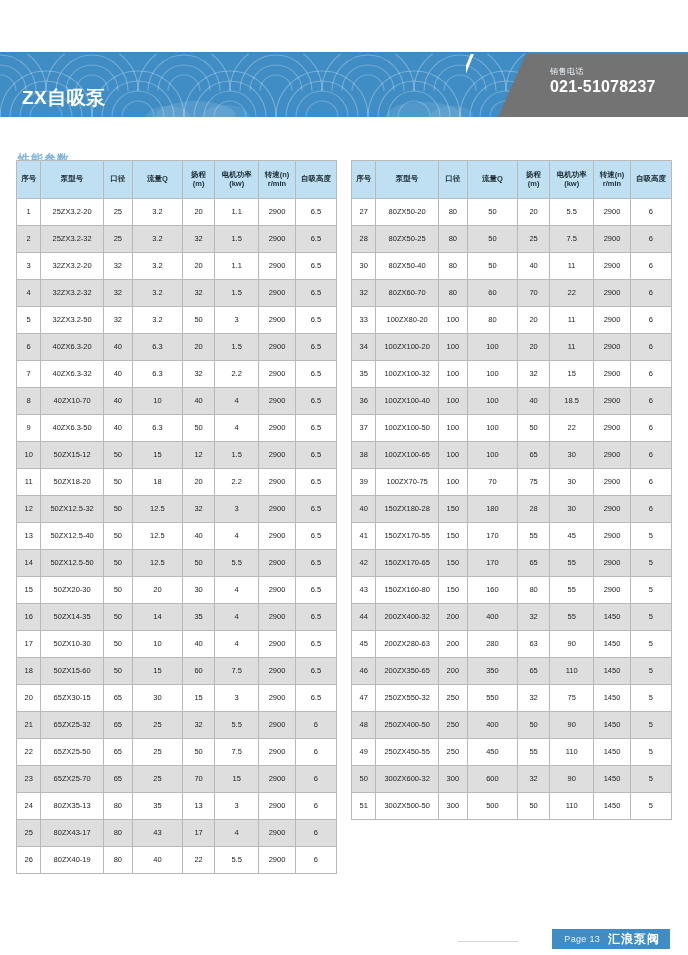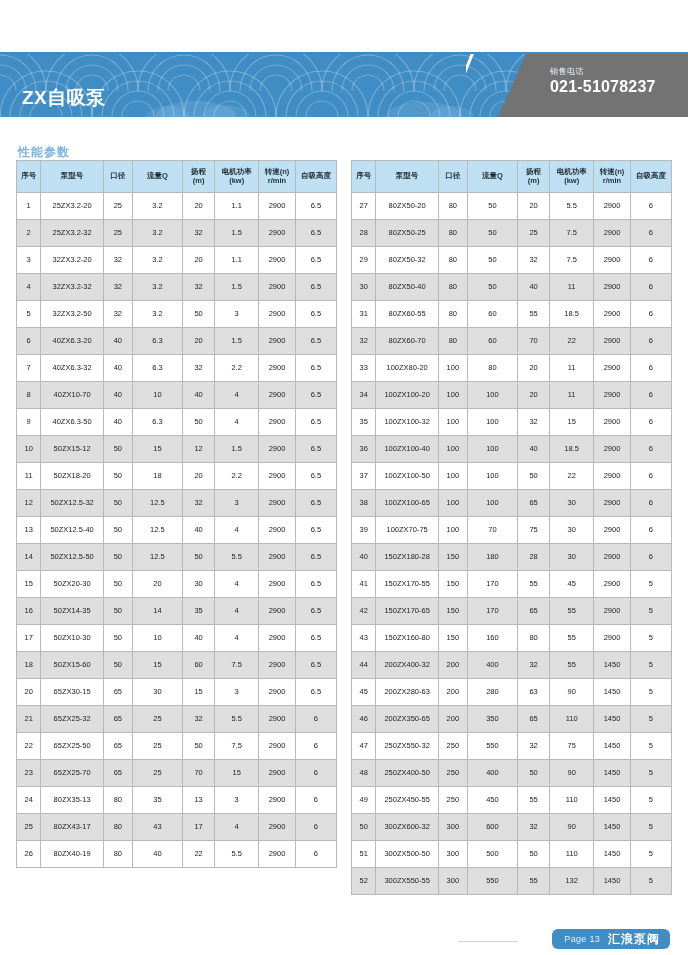--- a/index.html
+++ b/index.html
@@ -85,21 +85,21 @@
     color: #ffffff;
     font-size: 16px;
     font-weight: bold;
     letter-spacing: 0.2px;
     white-space: nowrap;
   }
 
   
   .section-heading {
     position: absolute;
-    left: 18px; top: 144px;
+    left: 18px; top: 151px;
     color: #7fb4dd;
     font-size: 12px;
     font-weight: bold;
     letter-spacing: 1px;
   }
 
   
   .tables {
     position: absolute;
     left: 0; top: 160px;
@@ -124,21 +124,21 @@
     padding: 0;
     height: 27px;
     line-height: 1.12;
     overflow: hidden;
     white-space: nowrap;
   }
   table.spec thead th {
     background: #bfe0f2;
     color: #1d2b33;
     font-weight: bold;
-    height: 32px;
+    height: 38px;
     font-size: 7.5px;
   }
   table.spec thead th.vert {
     font-size: 7.5px;
     letter-spacing: 0;
   }
   table.spec thead th .hdr2 {
     display: block;
     font-weight: bold;
   }
@@ -165,21 +165,21 @@
   }
   .footer-badge {
     position: absolute;
     right: 18px; top: 929px;
     height: 20px;
     background: #3f8dc4;
     display: flex;
     align-items: center;
     gap: 8px;
     padding: 0 10px 0 12px;
-    border-radius: 6px;
+    border-radius: 0;
   }
   .footer-page {
     color: #e6f1fa;
     font-size: 9px;
     letter-spacing: 0.3px;
     white-space: nowrap;
   }
   .footer-brand {
     color: #ffffff;
     font-size: 12px;
@@ -585,46 +585,26 @@
             <td>28</td>
             <td class="model">80ZX50-25</td>
             <td>80</td>
             <td>50</td>
             <td>25</td>
             <td>7.5</td>
             <td>2900</td>
             <td>6</td>
           </tr>
           <tr>
-            <td>29</td>
-            <td class="model">80ZX50-32</td>
-            <td>80</td>
-            <td>50</td>
-            <td>32</td>
-            <td>7.5</td>
-            <td>2900</td>
-            <td>6</td>
-          </tr>
-          <tr>
             <td>30</td>
             <td class="model">80ZX50-40</td>
             <td>80</td>
             <td>50</td>
             <td>40</td>
             <td>11</td>
-            <td>2900</td>
-            <td>6</td>
-          </tr>
-          <tr>
-            <td>31</td>
-            <td class="model">80ZX60-55</td>
-            <td>80</td>
-            <td>60</td>
-            <td>55</td>
-            <td>18.5</td>
             <td>2900</td>
             <td>6</td>
           </tr>
           <tr>
             <td>32</td>
             <td class="model">80ZX60-70</td>
             <td>80</td>
             <td>60</td>
             <td>70</td>
             <td>22</td>
@@ -814,30 +794,20 @@
           <tr>
             <td>51</td>
             <td class="model">300ZX500-50</td>
             <td>300</td>
             <td>500</td>
             <td>50</td>
             <td>110</td>
             <td>1450</td>
             <td>5</td>
           </tr>
-          <tr>
-            <td>52</td>
-            <td class="model">300ZX550-55</td>
-            <td>300</td>
-            <td>550</td>
-            <td>55</td>
-            <td>132</td>
-            <td>1450</td>
-            <td>5</td>
-          </tr>
         </tbody>
     </table>
   </div>
 
 </div>
 
 <div class="footer-rule"></div>
 <div class="footer-badge">
   <span class="footer-page">Page 13</span>
   <span class="footer-brand">汇浪泵阀</span>

